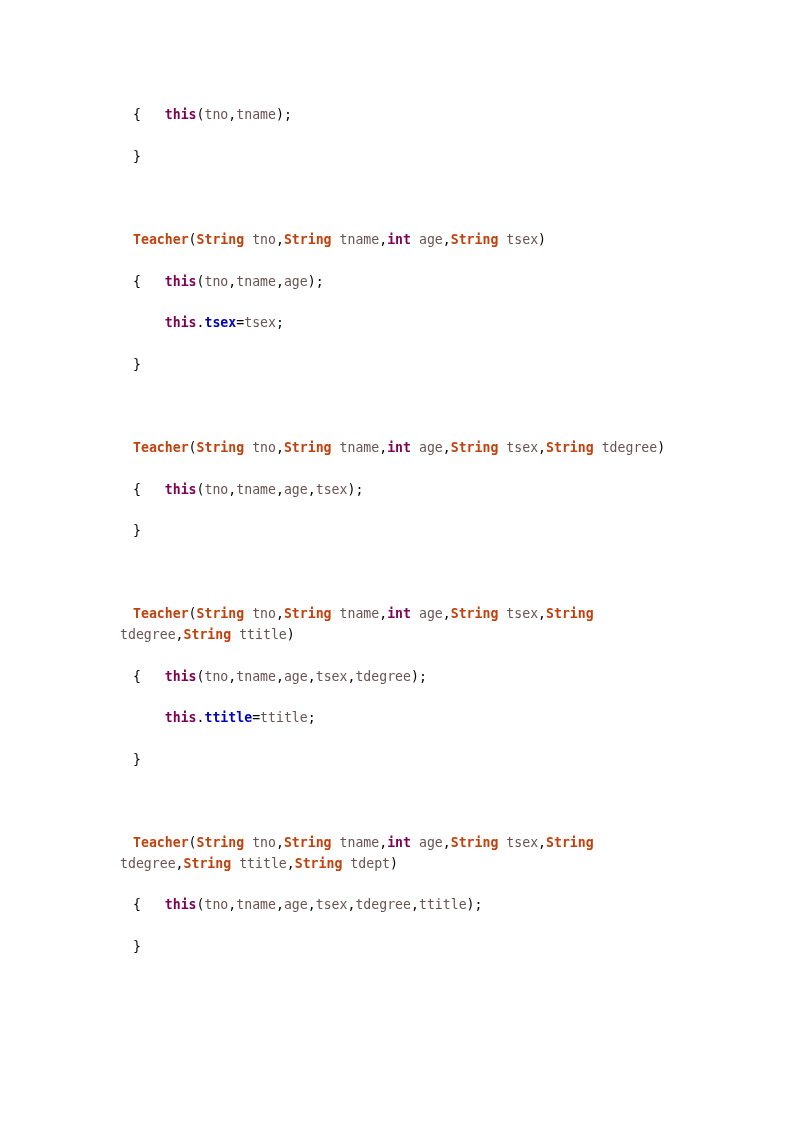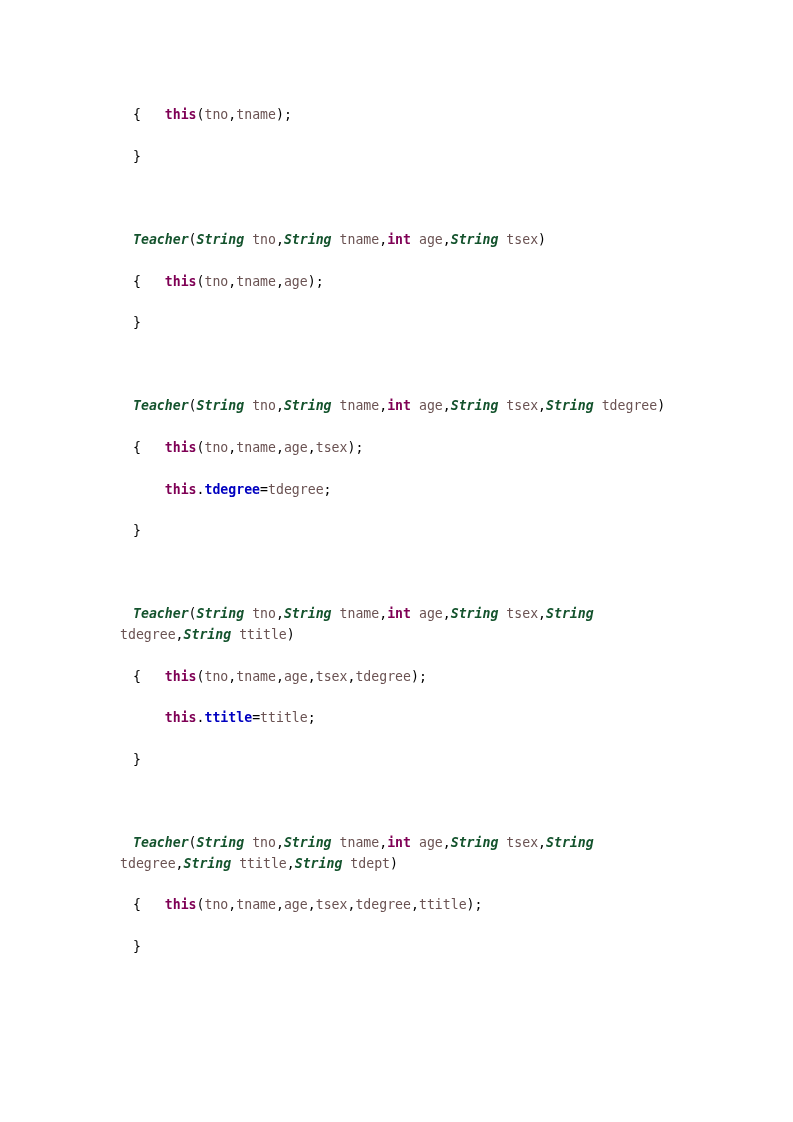--- a/index.html
+++ b/index.html
@@ -36,38 +36,38 @@
     min-height: 20.8px;
     text-indent: 13px;
     padding-left: 0;
   }
   .line.blank {
     min-height: 20.8px;
   }
   
   .kw   { color: #7f0055; font-weight: bold; }
   .fld  { color: #0000c0; font-weight: bold; }
-  .typ  { color: #14532d; font-weight: bold; font-style: italic; }
+  .typ  { color: #c2410c; font-weight: bold; }
   .par  { color: #6a5252; }
   .pun  { color: #000000; }
 </style>
 </head>
 <body>
 
 <div id="page">
   <pre id="code-block"><span class="line"><span class="pun">{   </span><span class="kw">this</span><span class="pun">(</span><span class="par">tno</span><span class="pun">,</span><span class="par">tname</span><span class="pun">);</span></span>
 <span class="line"><span class="pun">}</span></span>
 <span class="line blank">​</span>
 <span class="line"><span class="typ">Teacher</span><span class="pun">(</span><span class="typ">String</span><span class="pun"> </span><span class="par">tno</span><span class="pun">,</span><span class="typ">String</span><span class="pun"> </span><span class="par">tname</span><span class="pun">,</span><span class="kw">int</span><span class="pun"> </span><span class="par">age</span><span class="pun">,</span><span class="typ">String</span><span class="pun"> </span><span class="par">tsex</span><span class="pun">)</span></span>
 <span class="line"><span class="pun">{   </span><span class="kw">this</span><span class="pun">(</span><span class="par">tno</span><span class="pun">,</span><span class="par">tname</span><span class="pun">,</span><span class="par">age</span><span class="pun">);</span></span>
+<span class="line"><span class="pun">    </span><span class="kw">this</span><span class="pun">.</span><span class="fld">tsex</span><span class="pun">=</span><span class="par">tsex</span><span class="pun">;</span></span>
 <span class="line"><span class="pun">}</span></span>
 <span class="line blank">​</span>
 <span class="line"><span class="typ">Teacher</span><span class="pun">(</span><span class="typ">String</span><span class="pun"> </span><span class="par">tno</span><span class="pun">,</span><span class="typ">String</span><span class="pun"> </span><span class="par">tname</span><span class="pun">,</span><span class="kw">int</span><span class="pun"> </span><span class="par">age</span><span class="pun">,</span><span class="typ">String</span><span class="pun"> </span><span class="par">tsex</span><span class="pun">,</span><span class="typ">String</span><span class="pun"> </span><span class="par">tdegree</span><span class="pun">)</span></span>
 <span class="line"><span class="pun">{   </span><span class="kw">this</span><span class="pun">(</span><span class="par">tno</span><span class="pun">,</span><span class="par">tname</span><span class="pun">,</span><span class="par">age</span><span class="pun">,</span><span class="par">tsex</span><span class="pun">);</span></span>
-<span class="line"><span class="pun">    </span><span class="kw">this</span><span class="pun">.</span><span class="fld">tdegree</span><span class="pun">=</span><span class="par">tdegree</span><span class="pun">;</span></span>
 <span class="line"><span class="pun">}</span></span>
 <span class="line blank">​</span>
 <span class="line"><span class="typ">Teacher</span><span class="pun">(</span><span class="typ">String</span><span class="pun"> </span><span class="par">tno</span><span class="pun">,</span><span class="typ">String</span><span class="pun"> </span><span class="par">tname</span><span class="pun">,</span><span class="kw">int</span><span class="pun"> </span><span class="par">age</span><span class="pun">,</span><span class="typ">String</span><span class="pun"> </span><span class="par">tsex</span><span class="pun">,</span><span class="typ">String</span><span class="pun"> </span><span class="par">tdegree</span><span class="pun">,</span><span class="typ">String</span><span class="pun"> </span><span class="par">ttitle</span><span class="pun">)</span></span>
 <span class="line"><span class="pun">{   </span><span class="kw">this</span><span class="pun">(</span><span class="par">tno</span><span class="pun">,</span><span class="par">tname</span><span class="pun">,</span><span class="par">age</span><span class="pun">,</span><span class="par">tsex</span><span class="pun">,</span><span class="par">tdegree</span><span class="pun">);</span></span>
 <span class="line"><span class="pun">    </span><span class="kw">this</span><span class="pun">.</span><span class="fld">ttitle</span><span class="pun">=</span><span class="par">ttitle</span><span class="pun">;</span></span>
 <span class="line"><span class="pun">}</span></span>
 <span class="line blank">​</span>
 <span class="line"><span class="typ">Teacher</span><span class="pun">(</span><span class="typ">String</span><span class="pun"> </span><span class="par">tno</span><span class="pun">,</span><span class="typ">String</span><span class="pun"> </span><span class="par">tname</span><span class="pun">,</span><span class="kw">int</span><span class="pun"> </span><span class="par">age</span><span class="pun">,</span><span class="typ">String</span><span class="pun"> </span><span class="par">tsex</span><span class="pun">,</span><span class="typ">String</span><span class="pun"> </span><span class="par">tdegree</span><span class="pun">,</span><span class="typ">String</span><span class="pun"> </span><span class="par">ttitle</span><span class="pun">,</span><span class="typ">String</span><span class="pun"> </span><span class="par">tdept</span><span class="pun">)</span></span>
 <span class="line"><span class="pun">{   </span><span class="kw">this</span><span class="pun">(</span><span class="par">tno</span><span class="pun">,</span><span class="par">tname</span><span class="pun">,</span><span class="par">age</span><span class="pun">,</span><span class="par">tsex</span><span class="pun">,</span><span class="par">tdegree</span><span class="pun">,</span><span class="par">ttitle</span><span class="pun">);</span></span>
 <span class="line"><span class="pun">}</span></span>

